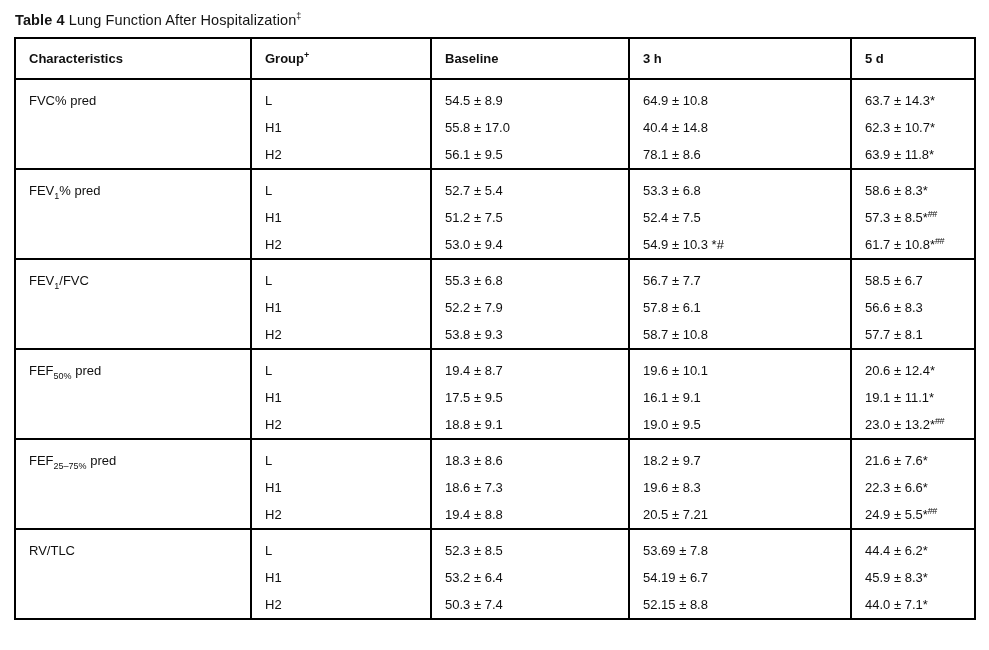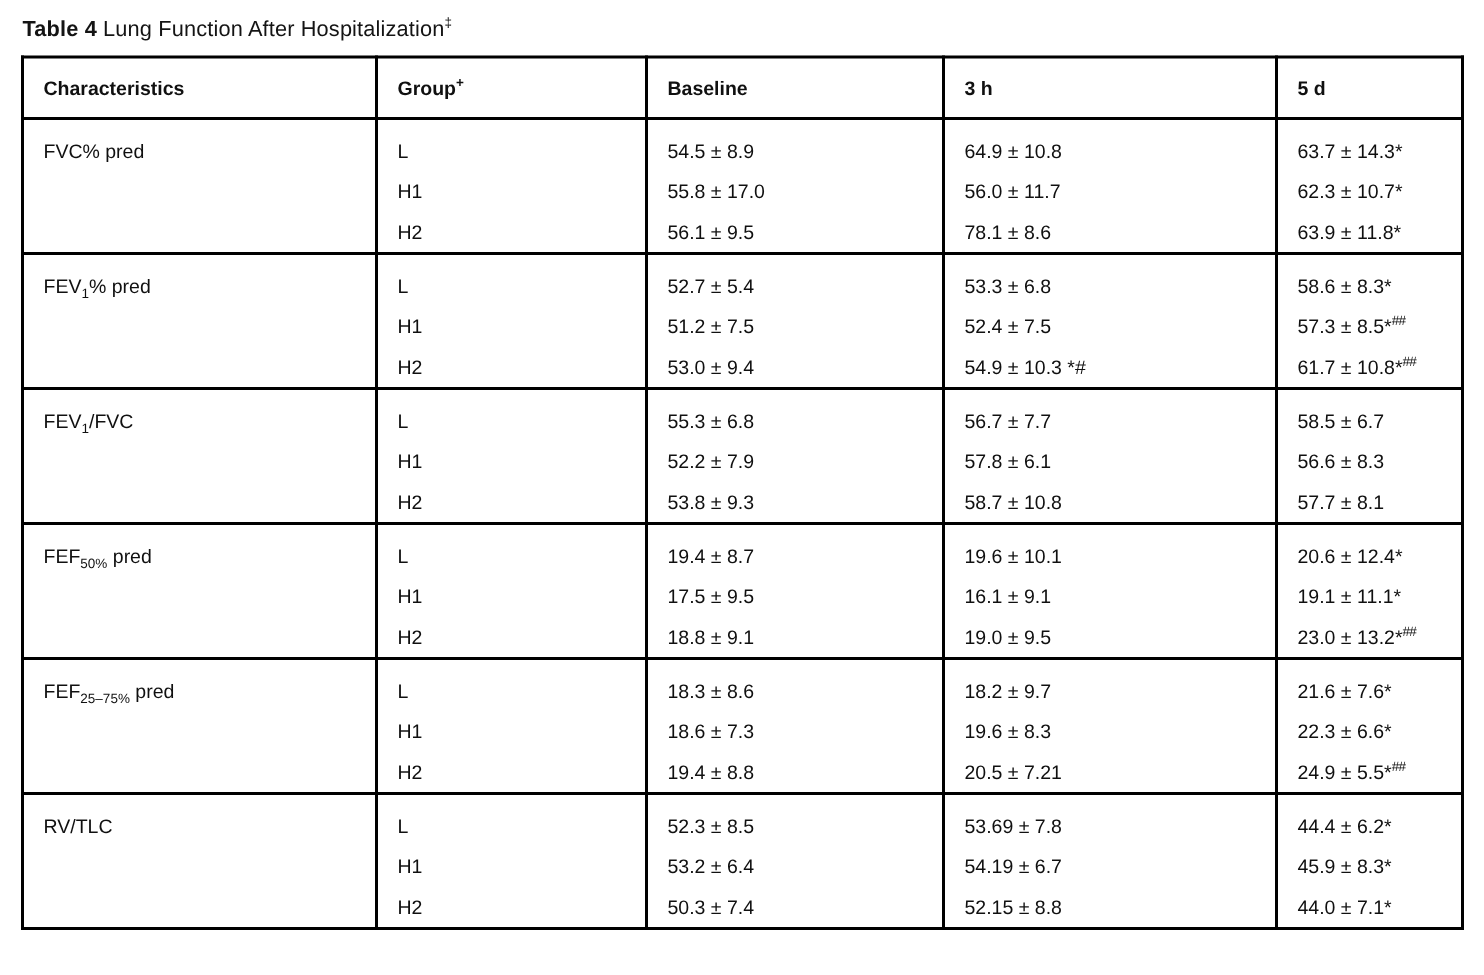--- a/index.html
+++ b/index.html
@@ -103,21 +103,21 @@
             <div class="cell-line">H1</div>
             <div class="cell-line">H2</div>
           </td>
           <td>
             <div class="cell-line">54.5 ± 8.9</div>
             <div class="cell-line">55.8 ± 17.0</div>
             <div class="cell-line">56.1 ± 9.5</div>
           </td>
           <td>
             <div class="cell-line">64.9 ± 10.8</div>
-            <div class="cell-line">56.0 ± 11.7</div>
+            <div class="cell-line">40.4 ± 14.8</div>
             <div class="cell-line">78.1 ± 8.6</div>
           </td>
           <td>
             <div class="cell-line">63.7 ± 14.3*</div>
             <div class="cell-line">62.3 ± 10.7*</div>
             <div class="cell-line">63.9 ± 11.8*</div>
           </td>
         </tr>
         <tr>
           <td>

